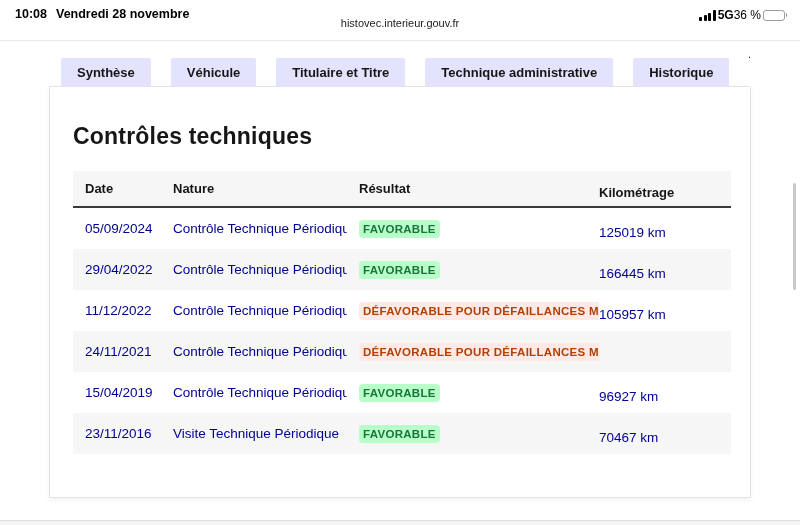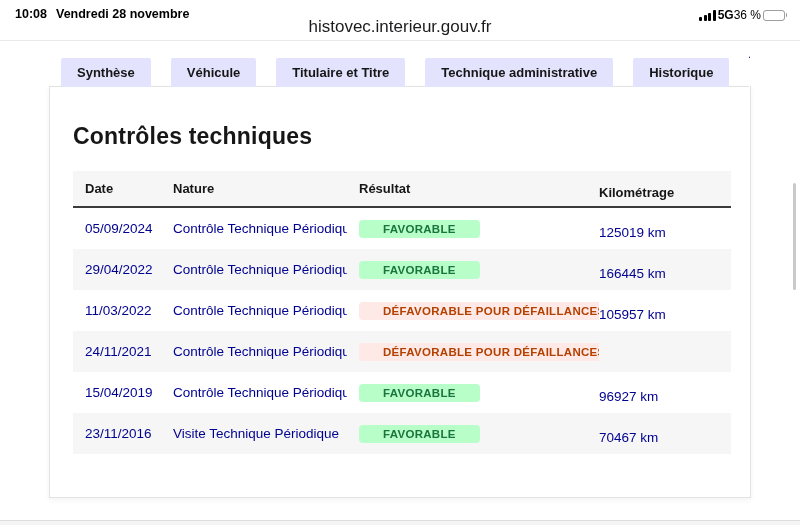--- a/index.html
+++ b/index.html
@@ -10,21 +10,21 @@
     font-family:"Liberation Sans","DejaVu Sans",sans-serif;
     color:#161616;
     overflow:hidden;
   }
 
   
   .statusbar { position:absolute; top:0; left:0; width:800px; height:40px; background:#fff; }
   .sb-left { position:absolute; left:15px; top:7px; font-size:12.5px; color:#000; display:flex; gap:9px; }
   .sb-time { font-weight:700; }
   .sb-date { font-weight:600; }
-  .sb-url { position:absolute; left:0; top:17px; width:800px; text-align:center; font-size:17px; color:#1c1c1e; }
+  .sb-url { position:absolute; left:0; top:17px; width:800px; text-align:center; font-size:11px; color:#1c1c1e; }
   .sb-right { position:absolute; right:13px; top:8px; display:flex; align-items:center; gap:0; font-size:12px; color:#000; }
   .sig-bars { display:flex; align-items:flex-end; gap:1.5px; margin-right:2px; }
   .sig-bars i { display:block; width:3px; background:#000; border-radius:1px; }
   .sig-bars i:nth-child(1){height:4px;} .sig-bars i:nth-child(2){height:6px;}
   .sig-bars i:nth-child(3){height:8px;} .sig-bars i:nth-child(4){height:11px;}
   .sb-net { font-weight:600; }
   .bat { display:flex; align-items:center; margin-left:2px; }
   .bat-body { width:22px; height:11px; border:1px solid rgba(0,0,0,.38); border-radius:3px; padding:1.5px; }
   .bat-fill { width:36%; height:100%; background:#000; border-radius:1.5px; }
   .bat-nub { width:1.5px; height:4px; background:rgba(0,0,0,.4); border-radius:0 2px 2px 0; margin-left:0.5px; }
@@ -58,21 +58,21 @@
 
   
   .table { position:absolute; left:23px; top:84px; width:658px; font-size:13.5px; }
   .trow { display:grid; grid-template-columns:88px 186px 252px 132px; align-items:center; height:41px; }
   .thead { height:37px; background:#f6f6f6; border-bottom:2px solid #3a3a3a; font-weight:700; font-size:13px; color:#161616; }
   .cell { padding-left:12px; white-space:nowrap; overflow:hidden; }
   .cell.num { text-align:left; padding-right:20px; padding-left:0;margin-top:8px; }
   .tbody .trow { color:#000091; }
   .tbody .trow:nth-child(even) { background:#f6f6f6; }
   .badge {
-    display:inline-block; padding:3px 24px; border-radius:4px;
+    display:inline-block; padding:3px 4px; border-radius:4px;
     font-size:11.5px; font-weight:700; letter-spacing:.3px; white-space:nowrap;
   }
   .badge.success { background:#b8fec9; color:#18753c; }
   .badge.warning { background:#ffe9e6; color:#b34000; }
 
   
   .ios-scrollbar { position:absolute; left:793px; top:183px; width:3px; height:107px; background:#c9c9c9; border-radius:2px; z-index:4; }
   .bottom-strip { position:absolute; top:520px; left:0; width:800px; height:5px; background:#f4f4f4; border-top:1px solid #dddddd; }
 </style>
 </head>
@@ -129,21 +129,21 @@
         <div class="cell"><span class="badge success">FAVORABLE</span></div>
         <div class="cell num">125019 km</div>
       </div>
       <div class="trow">
         <div class="cell">29/04/2022</div>
         <div class="cell">Contrôle Technique Périodique</div>
         <div class="cell"><span class="badge success">FAVORABLE</span></div>
         <div class="cell num">166445 km</div>
       </div>
       <div class="trow">
-        <div class="cell">11/03/2022</div>
+        <div class="cell">11/12/2022</div>
         <div class="cell">Contrôle Technique Périodique</div>
         <div class="cell"><span class="badge warning">DÉFAVORABLE POUR DÉFAILLANCES MAJEURES</span></div>
         <div class="cell num">105957 km</div>
       </div>
       <div class="trow">
         <div class="cell">24/11/2021</div>
         <div class="cell">Contrôle Technique Périodique</div>
         <div class="cell"><span class="badge warning">DÉFAVORABLE POUR DÉFAILLANCES MAJEURES</span></div>
       </div>
       <div class="trow">

